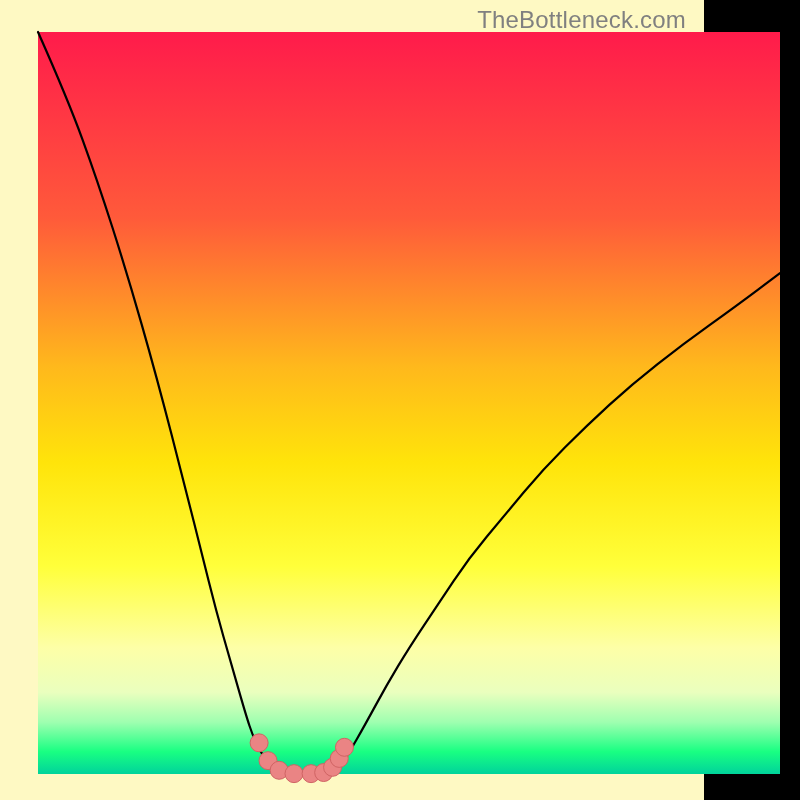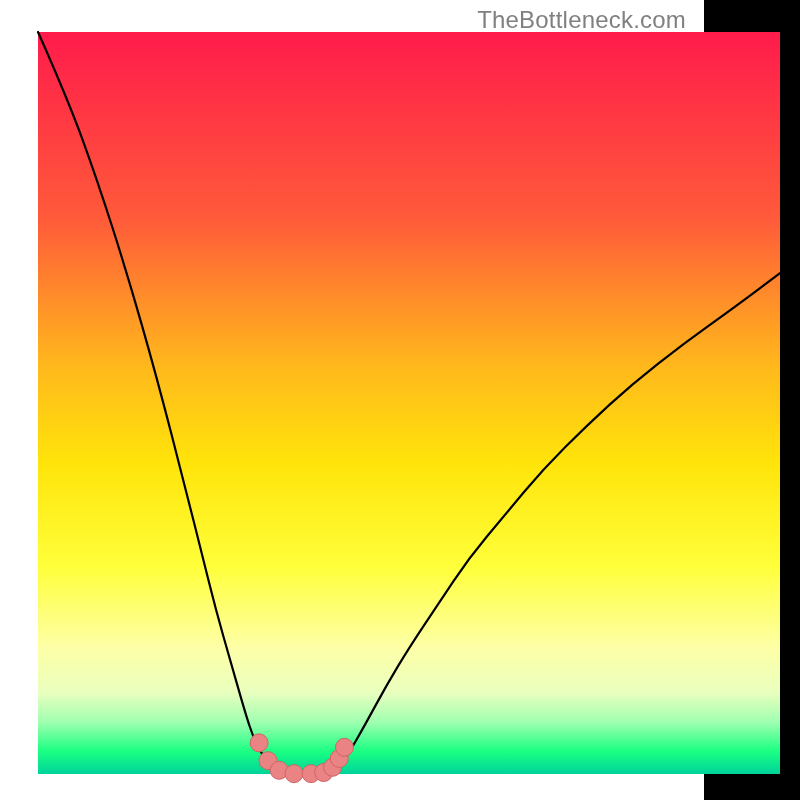--- a/index.html
+++ b/index.html
@@ -10,21 +10,21 @@
     background: #000;
     overflow: hidden;
     font-family: Arial, Helvetica, sans-serif;
   }
   .frame {
     position: absolute;
     left: 0;
     top: 0;
     width: 704px;
     height: 800px;
-    background: #ffffff;
+    background: #fef9c3;
   }
   .plot {
     position: absolute;
     left: 38px;
     top: 32px;
     width: 742px;
     height: 742px;
     
     background: linear-gradient(
       to bottom,

